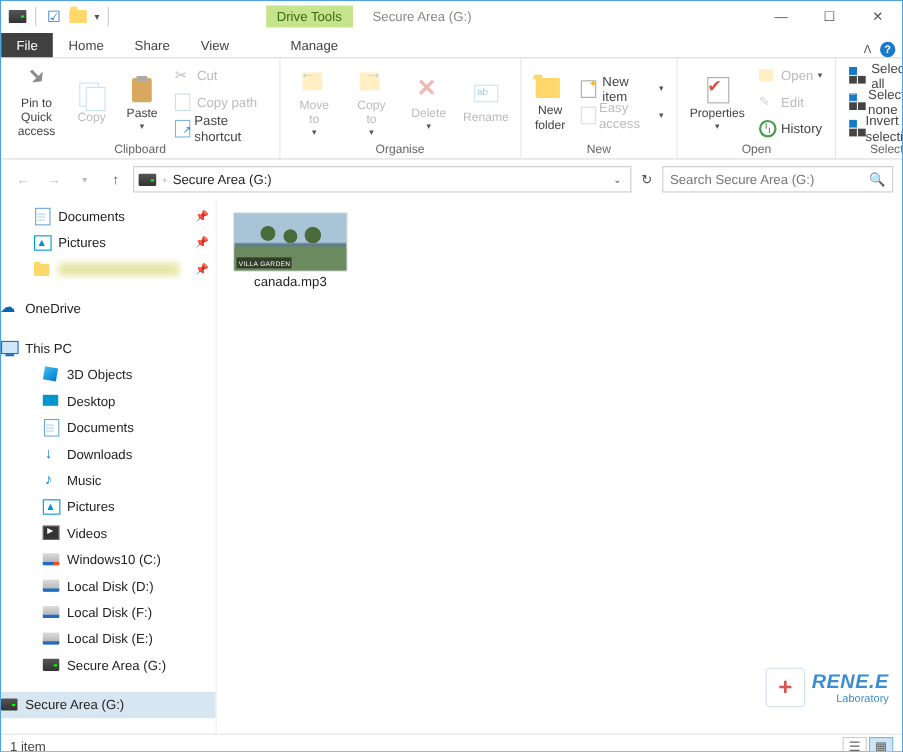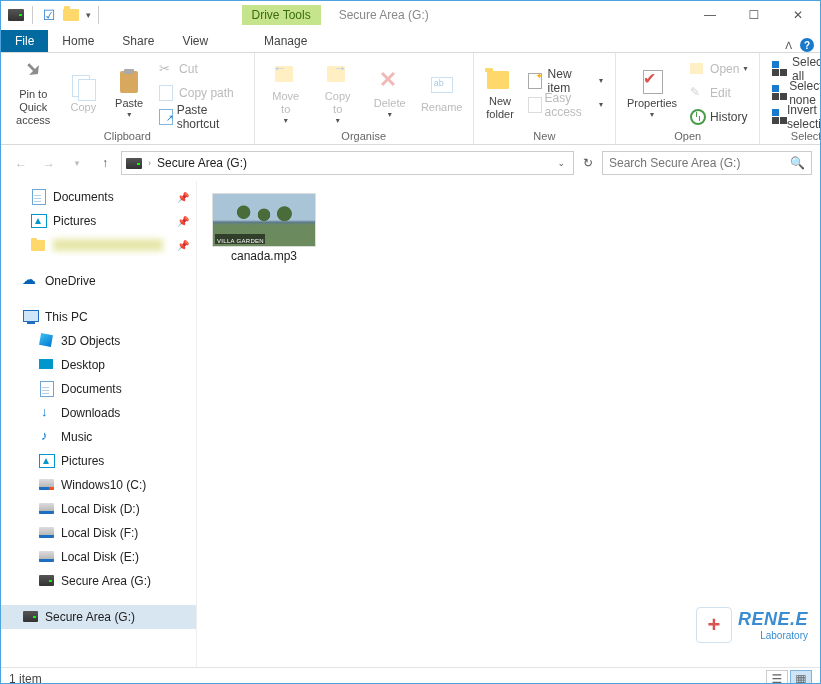--- a/index.html
+++ b/index.html
@@ -18,21 +18,21 @@
 .qat-caret { font-size: 9px; color: #555; margin-left: 2px; }
 .titlebar-center { flex: 1; display: flex; align-items: center; }
 .context-tab { background: #c6e48b; height: 20px; padding: 2px 10px; color: #3a6b0f; margin-left: 140px; display: flex; align-items: center; }
 .title-text { color: #888; margin-left: 18px; }
 .winctrls { display: flex; }
 .winbtn { width: 44px; height: 28px; display: flex; align-items: center; justify-content: center; color: #555; }
 
 
 .tabs { height: 24px; display: flex; align-items: flex-end; border-bottom: 1px solid #d9d9d9; position: relative; }
 .tab { padding: 4px 14px; color: #444; cursor: pointer; }
-.tab.file { background: #0369a1; color: #fff; }
+.tab.file { background: #404040; color: #fff; }
 .tab.context { position: absolute; left: 249px; }
 .tabs-right { position: absolute; right: 6px; display: flex; align-items: center; gap: 8px; }
 .chevup { color: #555; font-size: 10px; }
 .help { background: #1979ca; color: #fff; border-radius: 50%; width: 14px; height: 14px; display: flex; align-items: center; justify-content: center; font-size: 10px; font-weight: bold; }
 
 
 .ribbon { height: 92px; display: flex; border-bottom: 1px solid #d9d9d9; background: #fff; }
 .group { border-right: 1px solid #e5e5e5; padding: 2px 8px 0 8px; display: flex; flex-direction: column; }
 .group-body { flex: 1; display: flex; align-items: center; gap: 6px; }
 .group-label { text-align: center; color: #666; font-size: 11px; padding-bottom: 2px; }
@@ -93,21 +93,21 @@
 .searchbox { width: 210px; height: 24px; border: 1px solid #ccc; display: flex; align-items: center; padding: 0 6px; color:#777; }
 .searchbox input { border:none; outline:none; flex:1; font-size:12px; color:#777; }
 .search-ico { color:#555; }
 
 
 .body { display: flex; height: 486px; position: relative; }
 .nav { width: 196px; border-right: 1px solid #eee; overflow-y: auto; padding-top: 4px; position: relative; }
 .nav::-webkit-scrollbar { width: 16px; }
 .nav::-webkit-scrollbar-thumb { background: #c2c2c2; }
 .nav::-webkit-scrollbar-track { background: #f0f0f0; }
-.tree-item { display: flex; align-items: center; height: 24px; padding-left: 22px; gap: 6px; color: #222; white-space: nowrap; cursor: pointer; }
+.tree-item { display: flex; align-items: center; height: 24px; gap: 6px; color: #222; white-space: nowrap; cursor: pointer; }
 .tree-item.sub { padding-left: 38px; }
 .tree-item.quick { padding-left: 30px; }
 .tree-item.selected { background: #d8e6f2; }
 .tree-ico { width: 16px; height: 16px; position: relative; flex-shrink: 0; }
 .pin-small { color:#777; font-size:10px; margin-left:auto; margin-right:6px; }
 .doc-ico::before { content:""; position:absolute; width:12px; height:14px; border:1px solid #6ca5d6; background:#fff; left:1px; }
 .doc-ico::after { content:"—"; position:absolute; left:3px; top:2px; font-size:7px; color:#6ca5d6; text-shadow: 0 3px, 0 6px; }
 .pic-ico::before { content:""; position:absolute; width:14px; height:12px; border:1px solid #0097cc; background:#fff; left:0; top:1px; }
 .pic-ico::after { content:""; position:absolute; width:6px; height:6px; background:#0097cc; left:4px; top:5px; clip-path: polygon(0 100%,50% 0,100% 100%); }
 .fold-ico::before { content:""; position:absolute; width:14px; height:11px; background:#ffd86b; top:3px; border-radius:1px; }
@@ -390,20 +390,24 @@
       </div>
     <div class="tree-item sub">
         <div class="tree-ico mus-ico"></div>
         <span>Music</span>
       </div>
     <div class="tree-item sub">
         <div class="tree-ico pic-ico"></div>
         <span>Pictures</span>
       </div>
     <div class="tree-item sub">
+        <div class="tree-ico vid-ico"></div>
+        <span>Videos</span>
+      </div>
+    <div class="tree-item sub">
         <div class="tree-ico hdd-ico win"></div>
         <span>Windows10 (C:)</span>
       </div>
     <div class="tree-item sub">
         <div class="tree-ico hdd-ico"></div>
         <span>Local Disk (D:)</span>
       </div>
     <div class="tree-item sub">
         <div class="tree-ico hdd-ico"></div>
         <span>Local Disk (F:)</span>

